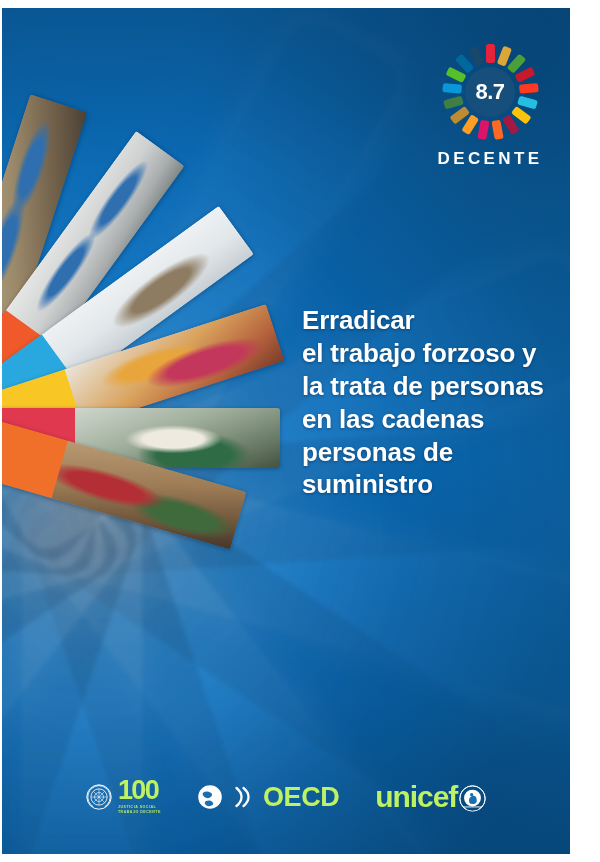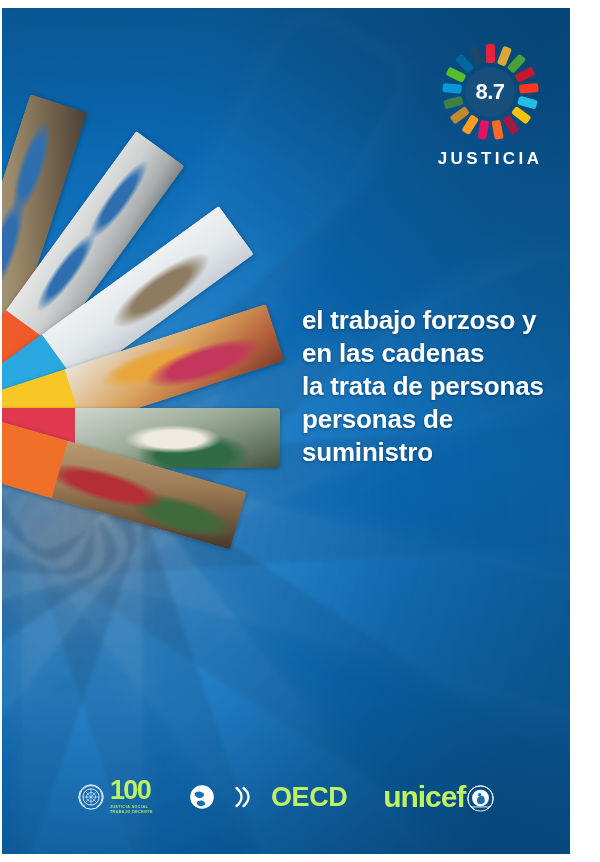--- a/index.html
+++ b/index.html
@@ -163,21 +163,21 @@
   .ilo{align-items:center;}
   .ilo .emb{width:26px;height:26px;}
   .ilo .hundred{display:flex;flex-direction:column;align-items:flex-start;}
   .ilo .num{font-size:27px;font-weight:bold;line-height:.84;letter-spacing:-1.6px;}
   .ilo .tag{
     font-size:3.6px;line-height:1.45;letter-spacing:.5px;font-weight:bold;
     opacity:.92;margin-top:3px;white-space:pre-line;
   }
 
   
-  .oecd{align-items:center;gap:20px;text-align:center;}
+  .oecd{align-items:center;gap:12px;text-align:center;}
   .oecd .globe{width:26px;height:26px;}
   .oecd .chev{width:16px;height:22px;}
   .oecd .wd{font-size:27px;font-weight:bold;letter-spacing:-.4px;line-height:1;}
 
   
   .iom{align-items:center;gap:4px;}
   .iom .emb{width:22px;height:22px;}
   .iom .stack{display:flex;flex-direction:column;align-items:flex-start;}
   .iom .wd{font-size:22px;font-weight:bold;letter-spacing:-.4px;line-height:1;}
   .iom .tag{font-size:6.6px;font-weight:bold;letter-spacing:1.3px;margin-top:2px;opacity:.95;}
@@ -270,27 +270,28 @@
           <div class="seg" style="background: rgb(253, 105, 37); transform: rotate(169.412deg);"></div>
           <div class="seg" style="background: rgb(221, 19, 103); transform: rotate(190.588deg);"></div>
           <div class="seg" style="background: rgb(253, 157, 36); transform: rotate(211.765deg);"></div>
           <div class="seg" style="background: rgb(191, 139, 46); transform: rotate(232.941deg);"></div>
           <div class="seg" style="background: rgb(63, 126, 68); transform: rotate(254.118deg);"></div>
           <div class="seg" style="background: rgb(10, 151, 217); transform: rotate(275.294deg);"></div>
           <div class="seg" style="background: rgb(86, 192, 43); transform: rotate(296.471deg);"></div>
           <div class="seg" style="background: rgb(0, 104, 157); transform: rotate(317.647deg);"></div>
           <div class="seg" style="background: rgb(25, 72, 106); transform: rotate(338.824deg);"></div>
         </div>
-      <div class="word">JUSTICIA</div>
+      <div class="word">DECENTE</div>
     </div>
 
     <div class="title" id="title">
+        <span class="ln">Erradicar</span>
         <span class="ln">el trabajo forzoso y</span>
+        <span class="ln">la trata de personas</span>
         <span class="ln">en las cadenas</span>
-        <span class="ln">la trata de personas</span>
         <span class="ln">personas de</span>
         <span class="ln">suministro</span>
       </div>
 
     <div class="logos">
 
       <div class="logo ilo">
         <svg class="emb" viewBox="0 0 64 64">
           <circle cx="32" cy="32" r="30" fill="none" stroke="#ffffff" stroke-width="2.4"></circle>
           <circle cx="32" cy="32" r="20" fill="none" stroke="#ffffff" stroke-width="2"></circle>

